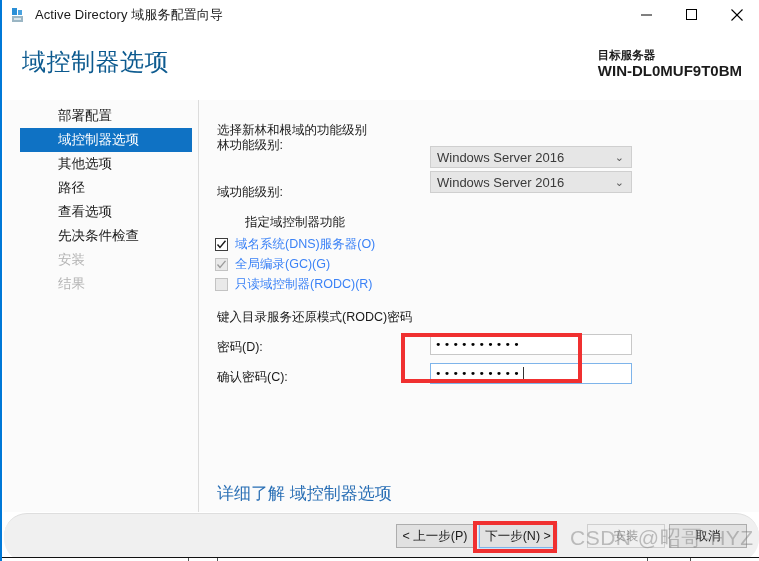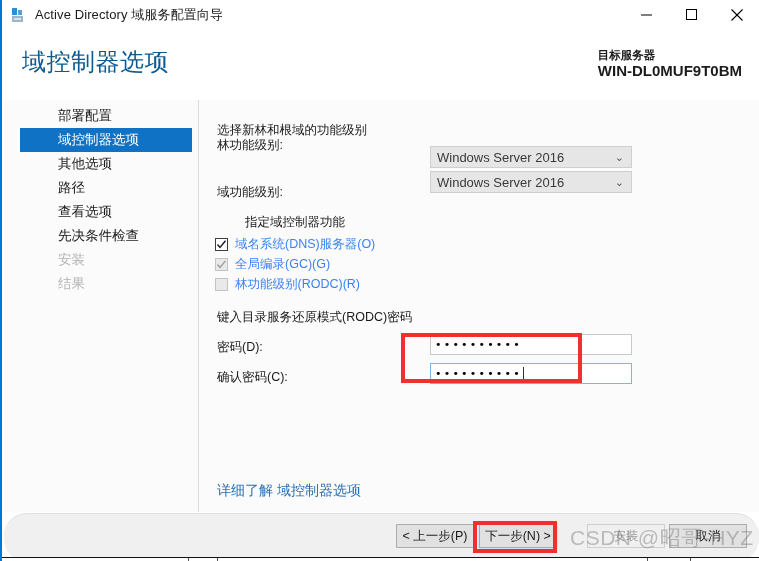--- a/index.html
+++ b/index.html
@@ -256,21 +256,21 @@
     height: 13px;
     background: #333;
     margin-left: 1px;
     vertical-align: middle;
   }
 
   #learn-link {
     position: absolute;
     left: 18px;
     top: 382px;
-    font-size: 14px;
+    font-size: 17px;
     color: #2a6fb5;
     white-space: nowrap;
   }
 
   
   .redbox {
     position: absolute;
     border: 4px solid #f03030;
     box-sizing: border-box;
     pointer-events: none;
@@ -424,21 +424,21 @@
       <span class="chk on-dis">
         <svg width="11" height="11" viewBox="0 0 11 11">
             <polyline points="1.5,5.5 4,8.5 9.5,1.8" fill="none" stroke="#9a9a9a" stroke-width="1.3"></polyline>
           </svg>
       </span>
       <span>全局编录(GC)(G)</span>
     </div>
 
     <div class="chk-row" style="left:16px; top:176px;">
       <span class="chk off-dis"></span>
-      <span>林功能级别(RODC)(R)</span>
+      <span>只读域控制器(RODC)(R)</span>
     </div>
 
     <div class="section-title" style="left:18px; top:209px;">键入目录服务还原模式(RODC)密码</div>
 
     <div class="field-label" style="left:18px; top:239px;">密码(D):</div>
     <div class="pwd-input" style="left:231px; top:234px; width:202px;">
       <span class="dots">••••••••••</span>
     </div>
 
     <div class="field-label" style="left:18px; top:269px;">确认密码(C):</div>

